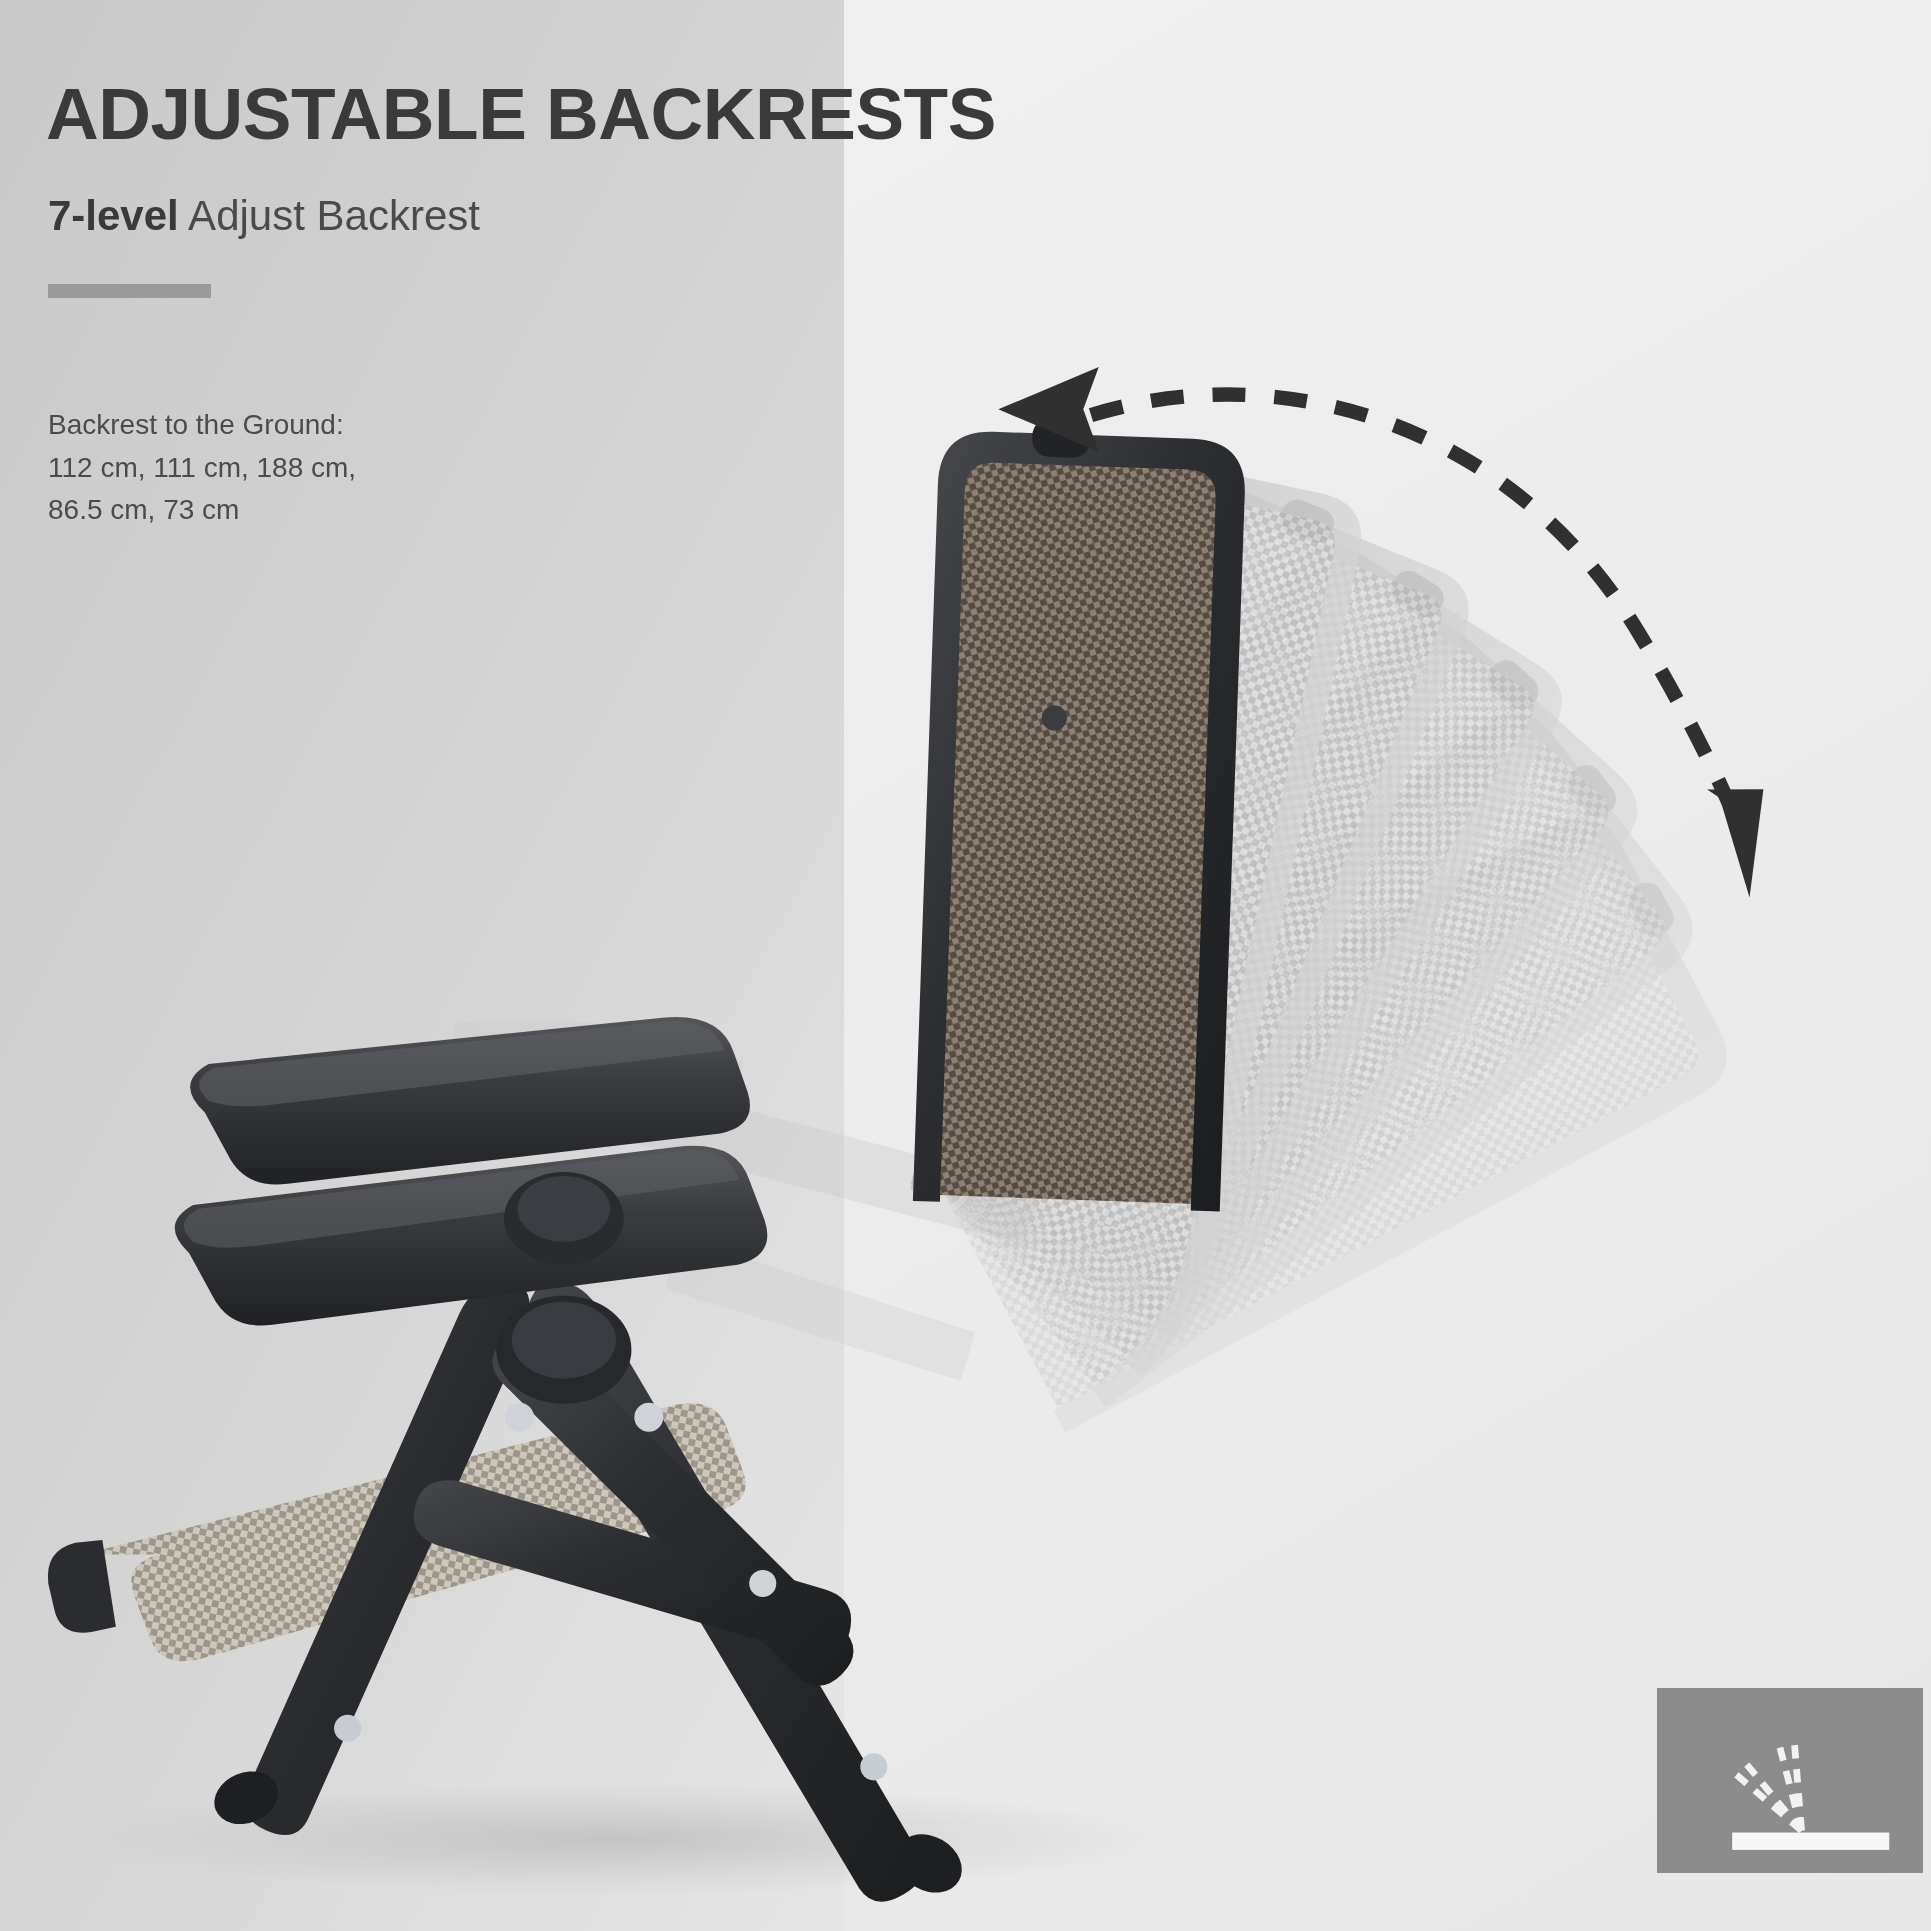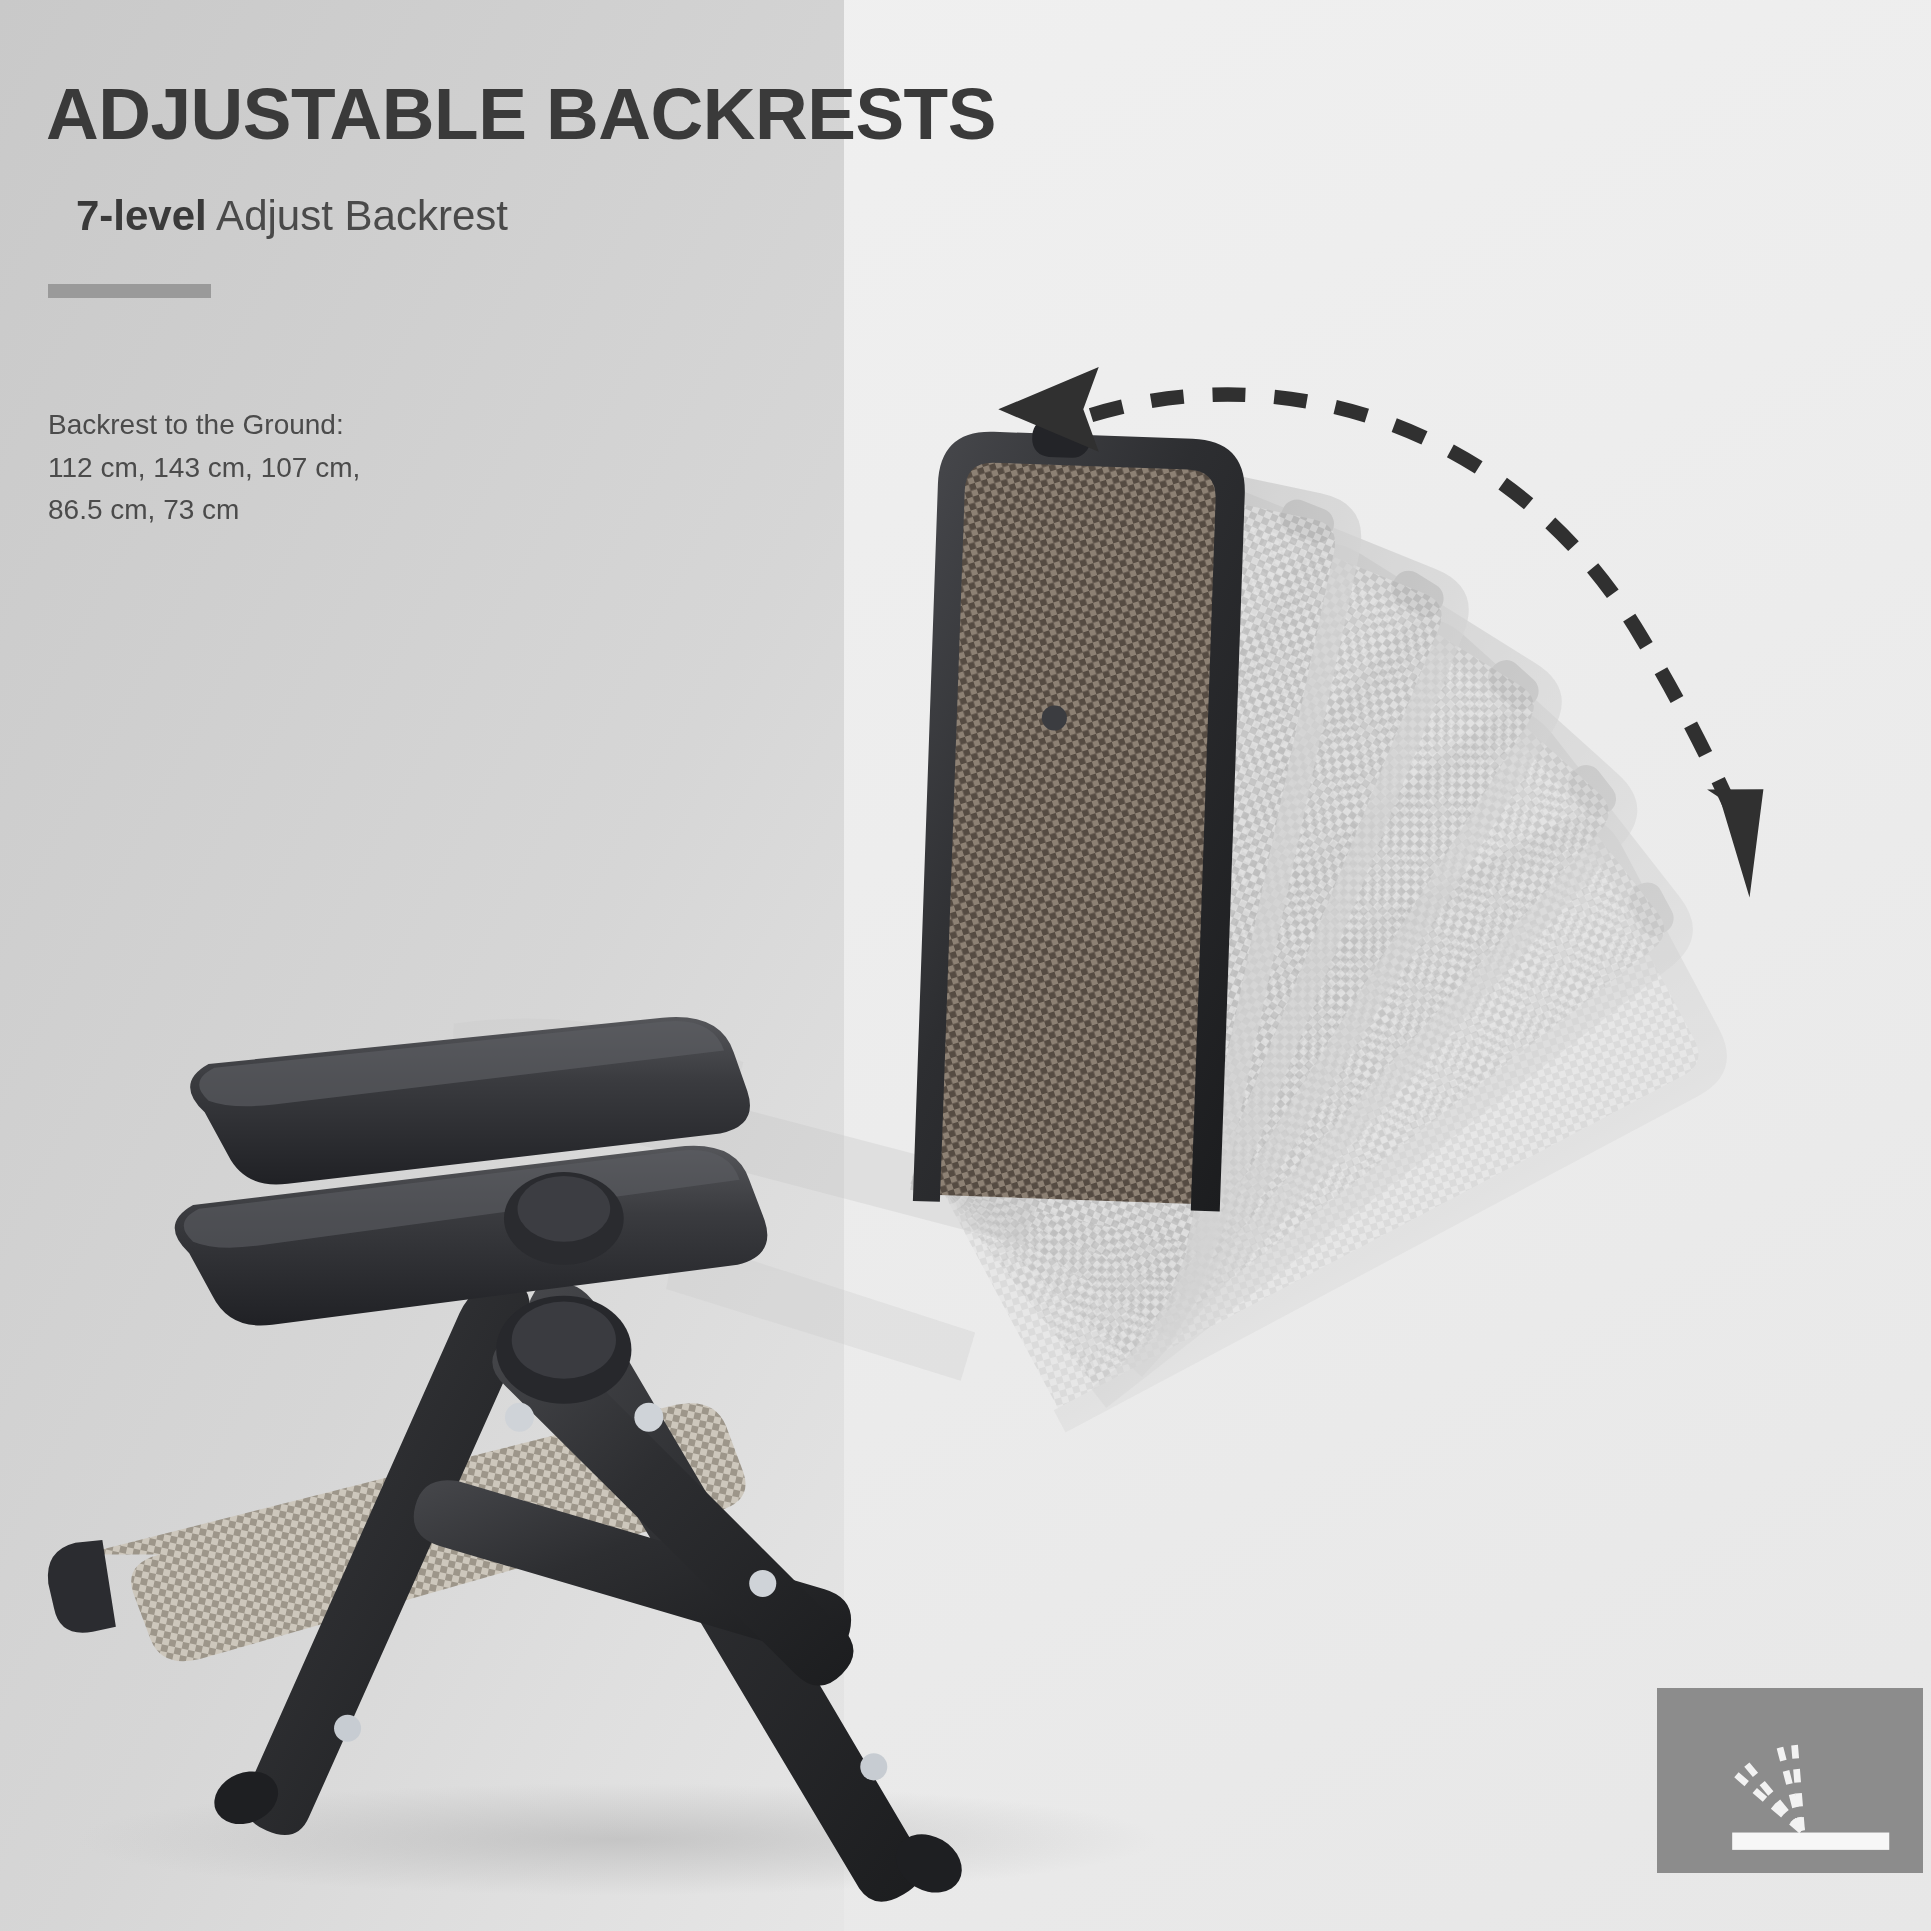--- a/index.html
+++ b/index.html
@@ -44,21 +44,20 @@
     line-height: 1.08;
   }
   .subhead {
     position: absolute;
     left: 48px;
     top: 191px;
     font-size: 42px;
     color: #4a4a4a;
     white-space: nowrap;
     line-height: 1.2;
-    margin-left: 28px;
   }
   .subhead .strong { font-weight: bold; color: #3a3a3a; }
 
   .divider {
     position: absolute;
     left: 48px;
     top: 284px;
     width: 163px;
     height: 13.5px;
     background: #9a9a9a;
@@ -276,21 +275,21 @@
   <div class="headline">ADJUSTABLE BACKRESTS</div>
 
   <div class="subhead">
     <span class="strong">7-level</span><span> Adjust Backrest</span>
   </div>
 
   <div class="divider"></div>
 
   <div class="spec-block">
     <div class="spec-line">Backrest to the Ground:</div>
-    <div class="spec-line">112 cm, 143 cm, 107 cm,</div>
+    <div class="spec-line">112 cm, 111 cm, 188 cm,</div>
     <div class="spec-line">86.5 cm, 73 cm</div>
   </div>
 
   <div class="badge">
     <svg viewBox="0 0 276 192" width="266" height="185">
       <g stroke="#f2f2f2" stroke-width="7" stroke-linecap="butt" fill="none" stroke-dasharray="14 11">
         <path d="M150,148 L125,52"></path>
         <path d="M150,148 L142,50"></path>
         <path d="M150,148 L92,78"></path>
         <path d="M150,148 L80,88"></path>

